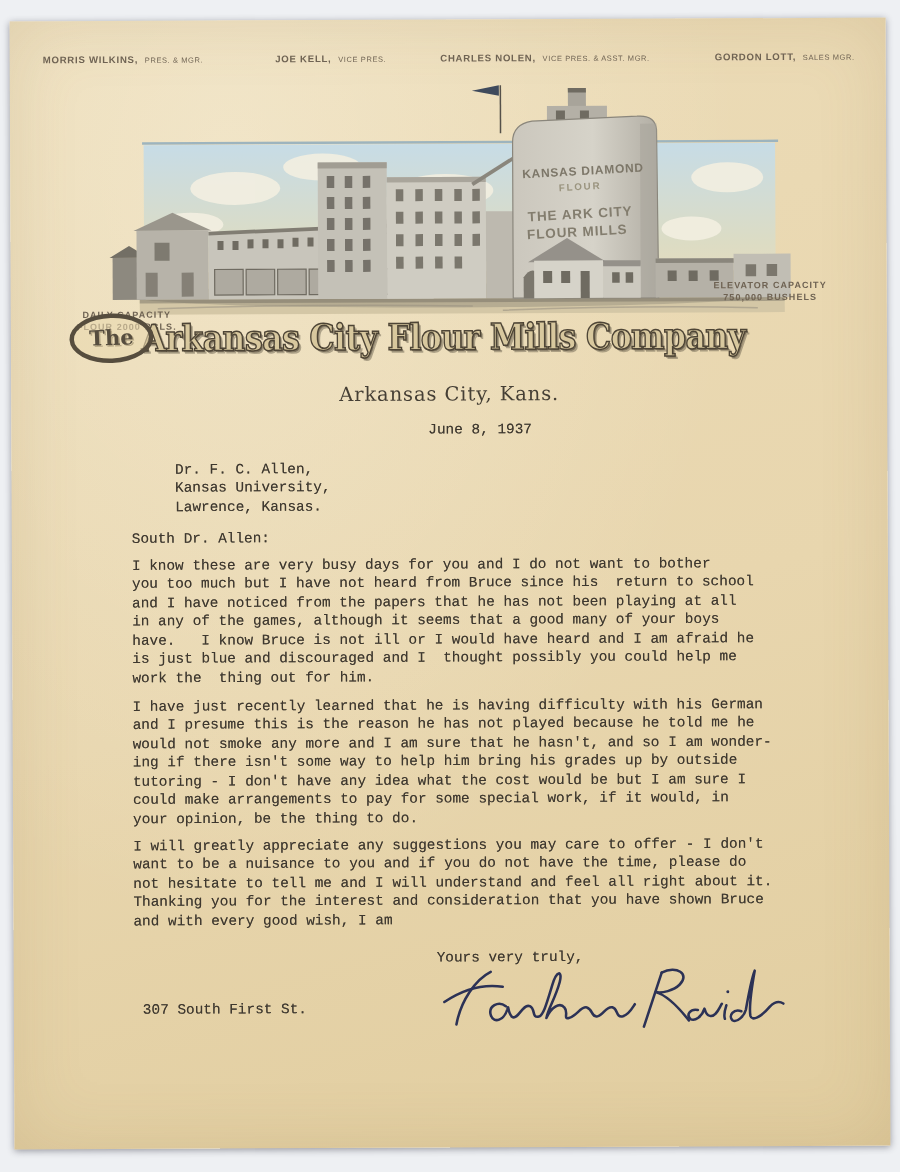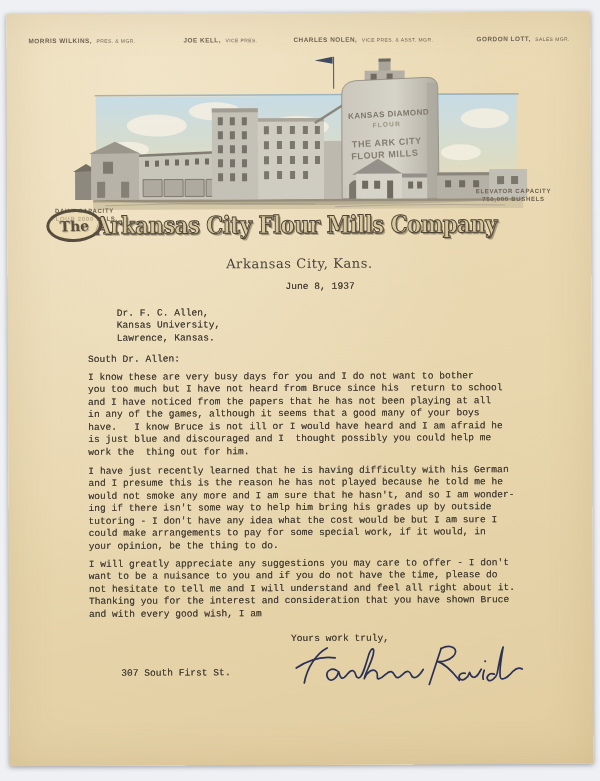--- a/index.html
+++ b/index.html
@@ -59,21 +59,21 @@
     font-size:9.6px;line-height:12.45px;color:#3e382f;white-space:pre;
     text-shadow:0 0 .4px rgba(62,56,47,.65);
   }
   #date{left:278px;top:268px;}
   #recipient{left:80px;top:294px;margin-left:29px;}
   #salutation{left:80px;top:340px;}
   #para-1{left:80px;top:358px;}
   #para-2{left:80px;top:452px;}
   #para-3{left:80px;top:545px;}
   #closing{left:282px;top:620px;}
-  #sender-address{left:86px;top:654px;margin-left:26px;}
+  #sender-address{left:86px;top:654px;}
   #mill-illustration{position:absolute;left:58px;top:40px;}
   #signature-svg{position:absolute;left:282px;top:628px;}
 </style>
 </head>
 <body>
 
 <div class="paper">
 
   <div class="officer" style="left:22px">
     <span class="nm">MORRIS WILKINS,</span>
@@ -284,21 +284,21 @@
 would not smoke any more and I am sure that he hasn't, and so I am wonder-
 ing if there isn't some way to help him bring his grades up by outside
 tutoring - I don't have any idea what the cost would be but I am sure I
 could make arrangements to pay for some special work, if it would, in
 your opinion, be the thing to do.</div>
   <div class="typed" id="para-3">I will greatly appreciate any suggestions you may care to offer - I don't
 want to be a nuisance to you and if you do not have the time, please do
 not hesitate to tell me and I will understand and feel all right about it.
 Thanking you for the interest and consideration that you have shown Bruce
 and with every good wish, I am</div>
-  <div class="typed" id="closing">Yours work truly,</div>
+  <div class="typed" id="closing">Yours very truly,</div>
   <div class="typed" id="sender-address">307 South First St.</div>
 
   <svg id="signature-svg" width="238" height="56" viewBox="0 0 238 56">
     <title>Fanchon Reid</title>
     <g fill="none" stroke="#2c3256" stroke-width="1.7" stroke-linecap="round" stroke-linejoin="round">
       <path d="M36,7 C26,12 16,26 13,42"></path>
       <path d="M5,27 C17,19 31,15 44,17"></path>
       <path d="M46,30 C41,26 34,30 36,36 C38,42 45,39 47,32 C48,28 47,34 50,37 C54,40 57,28 62,30 C66,32 63,38 68,37 C71,36 73,29 77,16 C80,6 84,6 82,14 C79,25 74,32 73,38 C76,31 82,27 85,31 C88,34 84,39 88,38 C93,37 96,30 100,31 C104,32 103,38 107,37 C111,36 113,30 117,31 C121,32 119,38 124,37 C128,36 130,32 132,29"></path>
       <path d="M150,8 C146,20 142,32 138,44"></path>
       <path d="M150,8 C160,3 169,9 162,16 C158,20 150,22 146,21 C153,23 161,31 168,40"></path>

